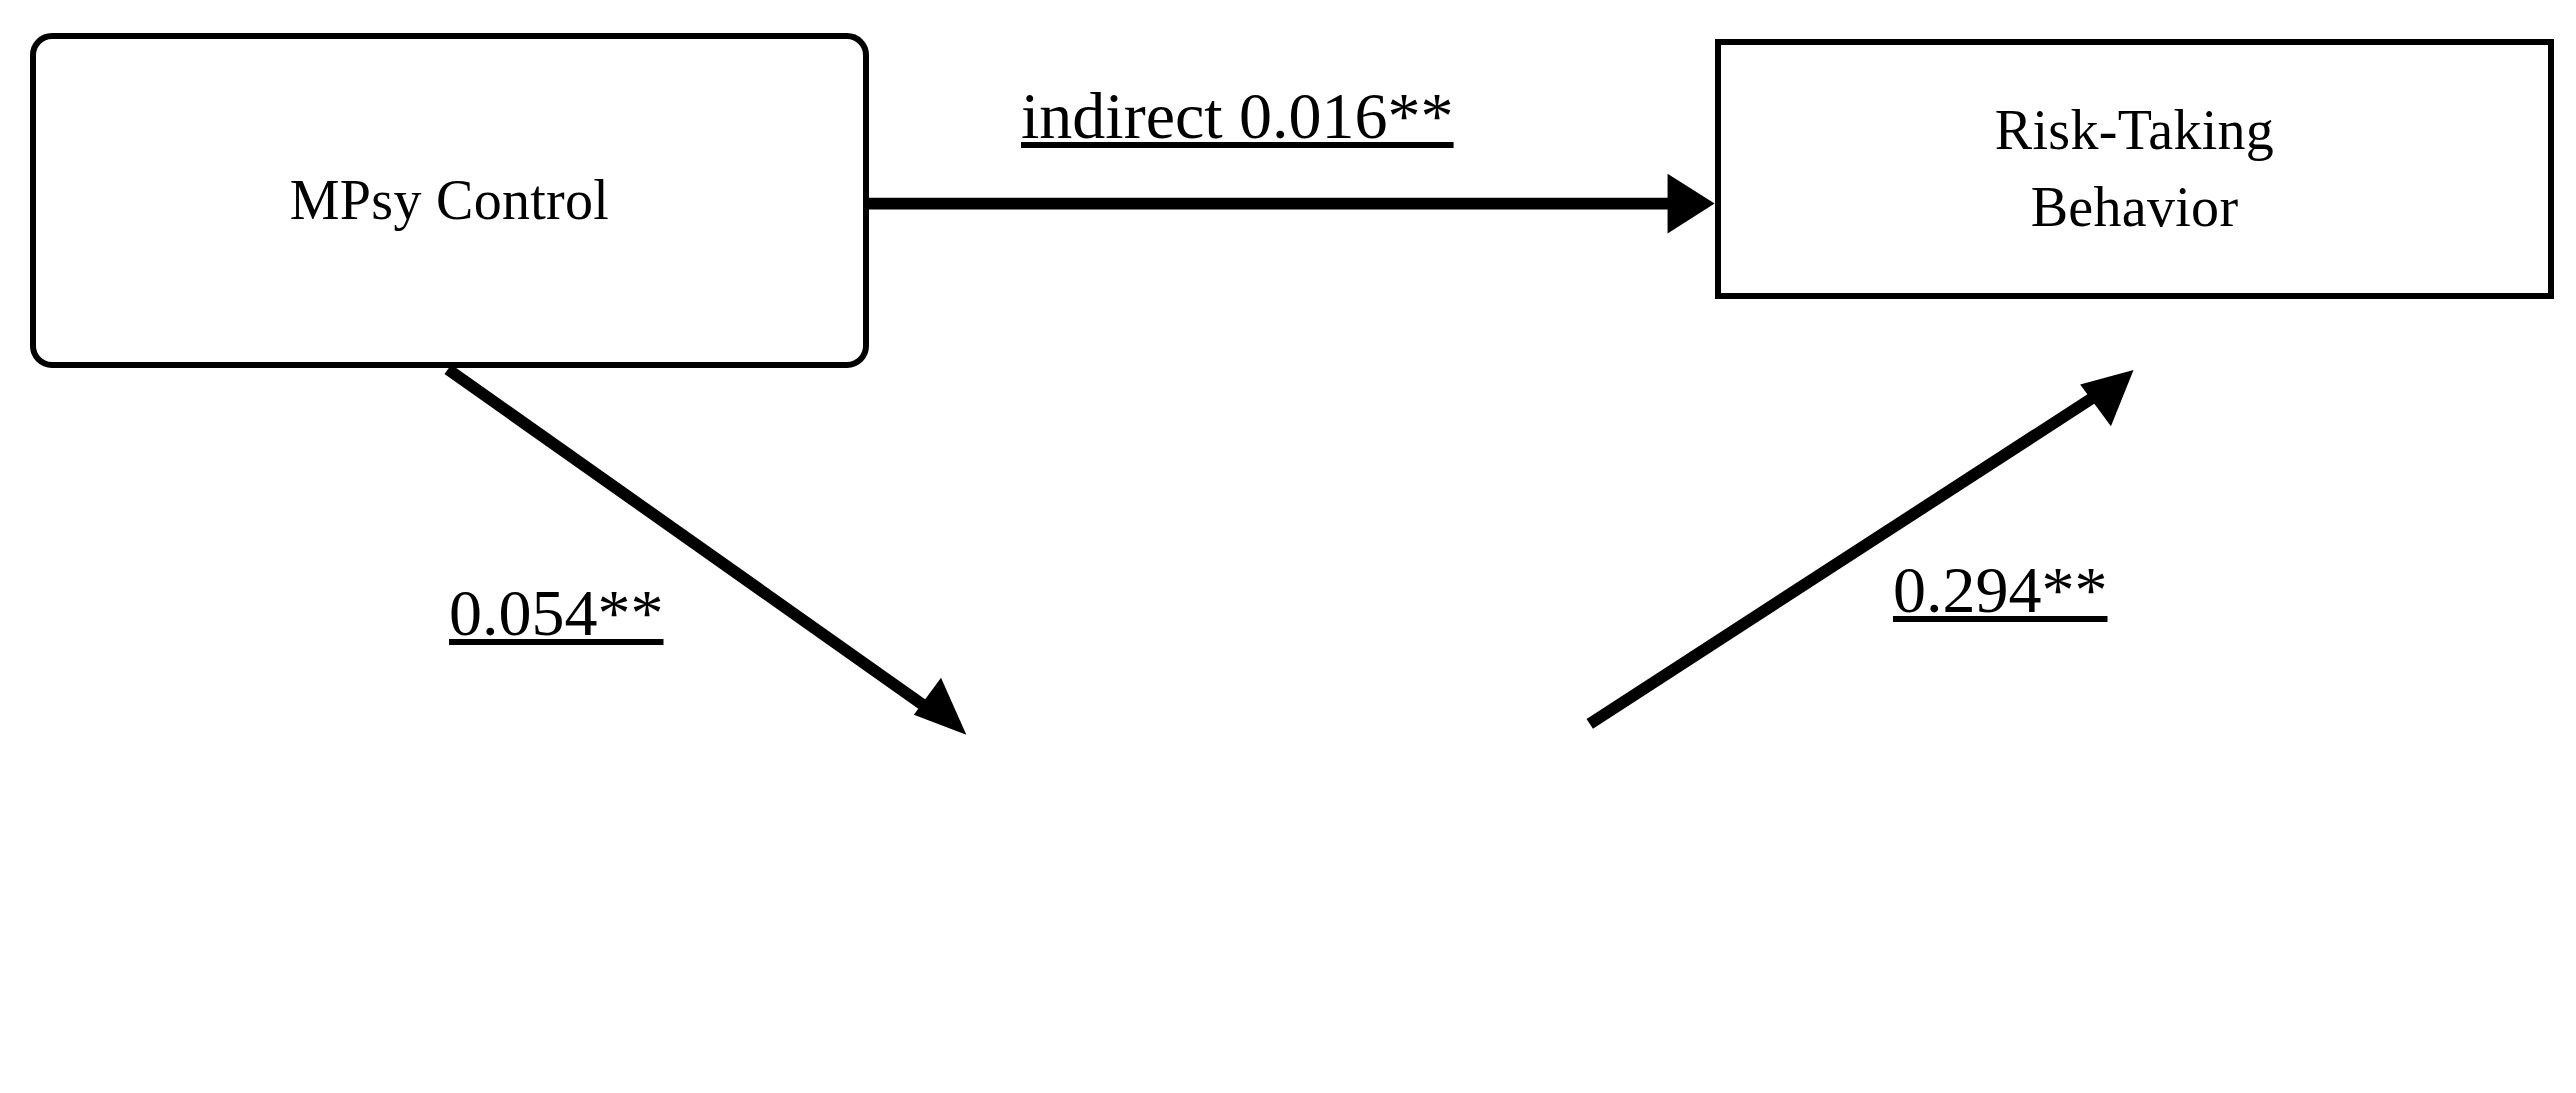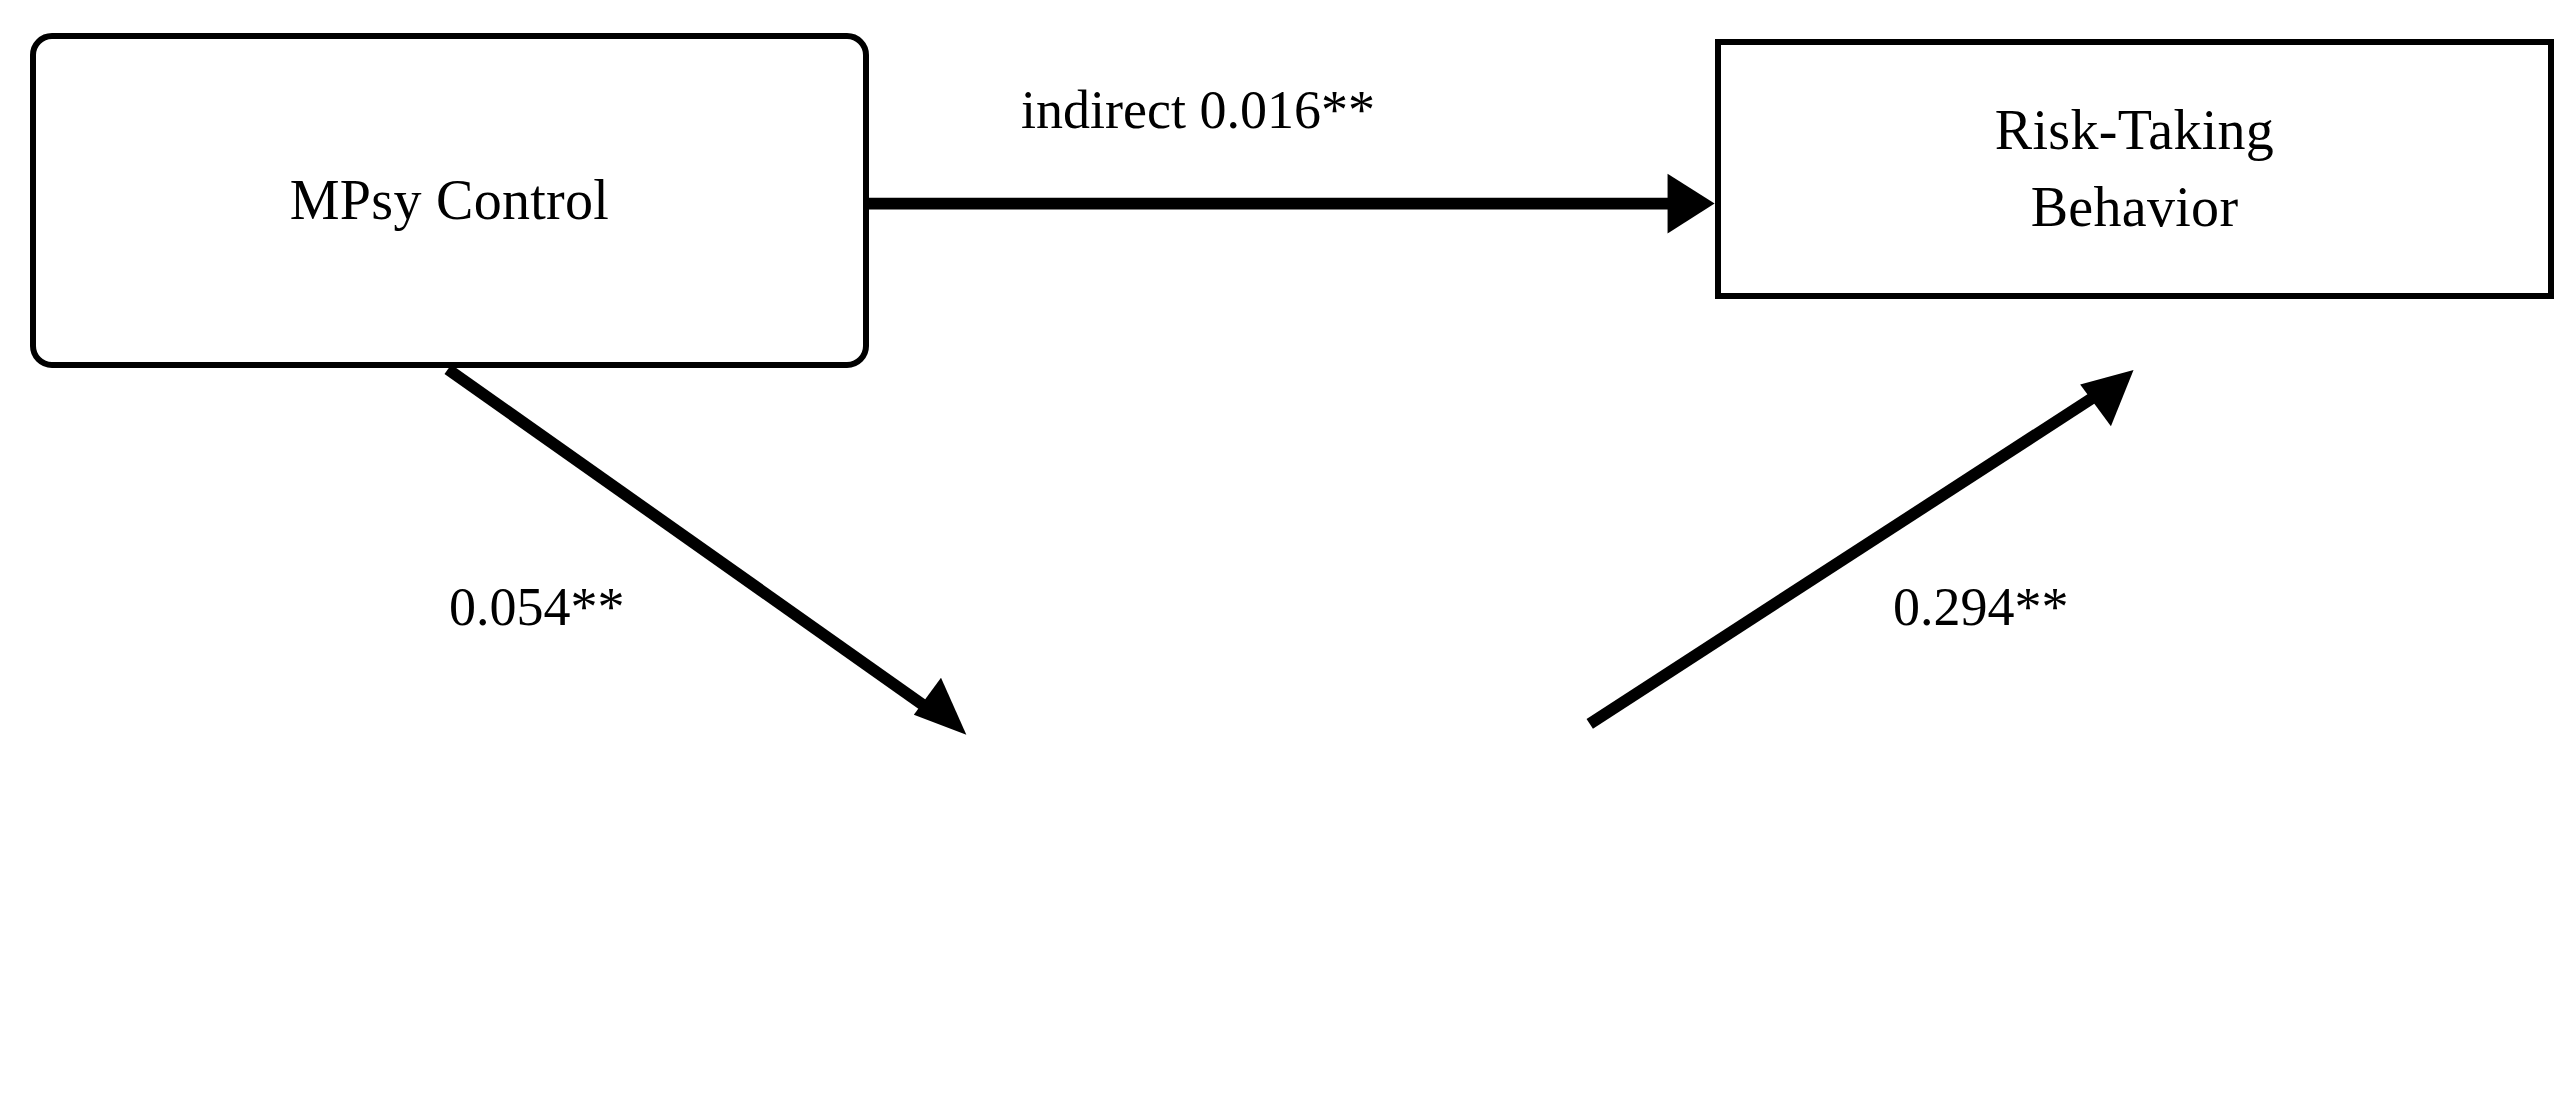--- a/index.html
+++ b/index.html
@@ -61,40 +61,41 @@
     height: 260px;
   }
   #node-benefit-perception {
     left: 867px;
     top: 733px;
     width: 839px;
     height: 335px;
   }
   .edge-label {
     position: absolute;
-    font-size: 54px;
+    font-size: 66px;
     line-height: 1;
     white-space: nowrap;
     color: #000000;
+    text-decoration: underline;
   }
   #edge-label-indirect {
     left: 1021px;
     top: 83px;
   }
   #edge-label-direct {
     left: 1077px;
     top: 255px;
   }
   #edge-label-a-path {
     left: 449px;
     top: 580px;
   }
   #edge-label-b-path {
     left: 1893px;
-    top: 580px;
+    top: 557px;
   }
 </style>
 </head>
 <body>
 
 <div id="diagram-root">
 
   <svg id="path-canvas" viewBox="0 0 2847 1209" xmlns="http://www.w3.org/2000/svg">
 
     <g>

